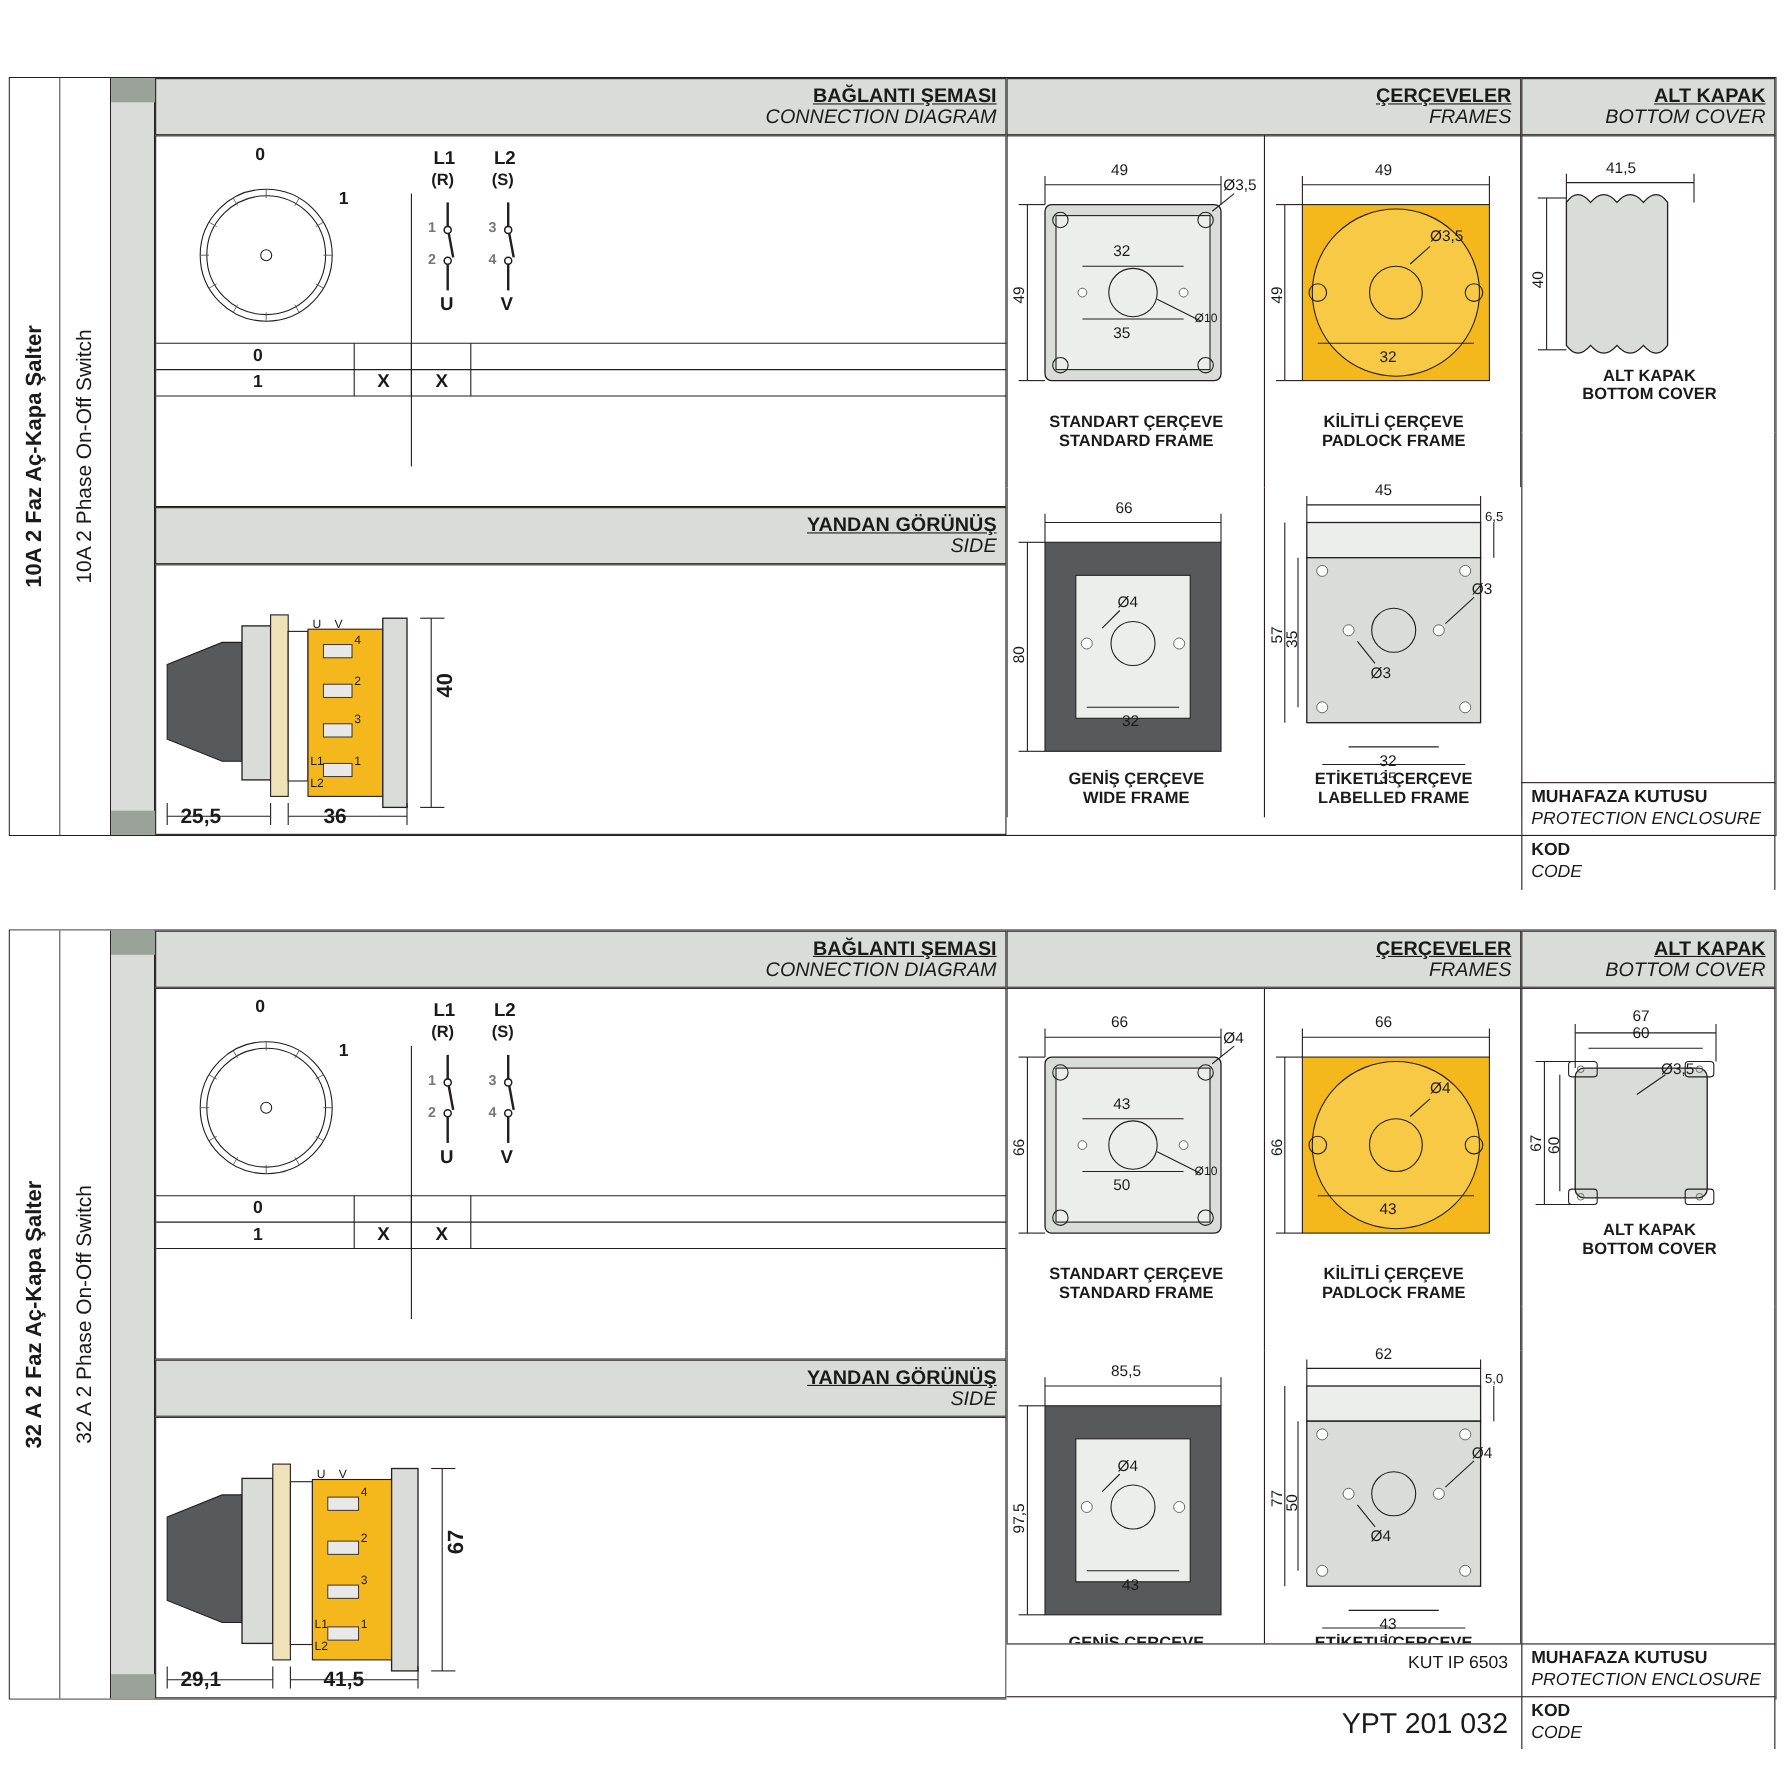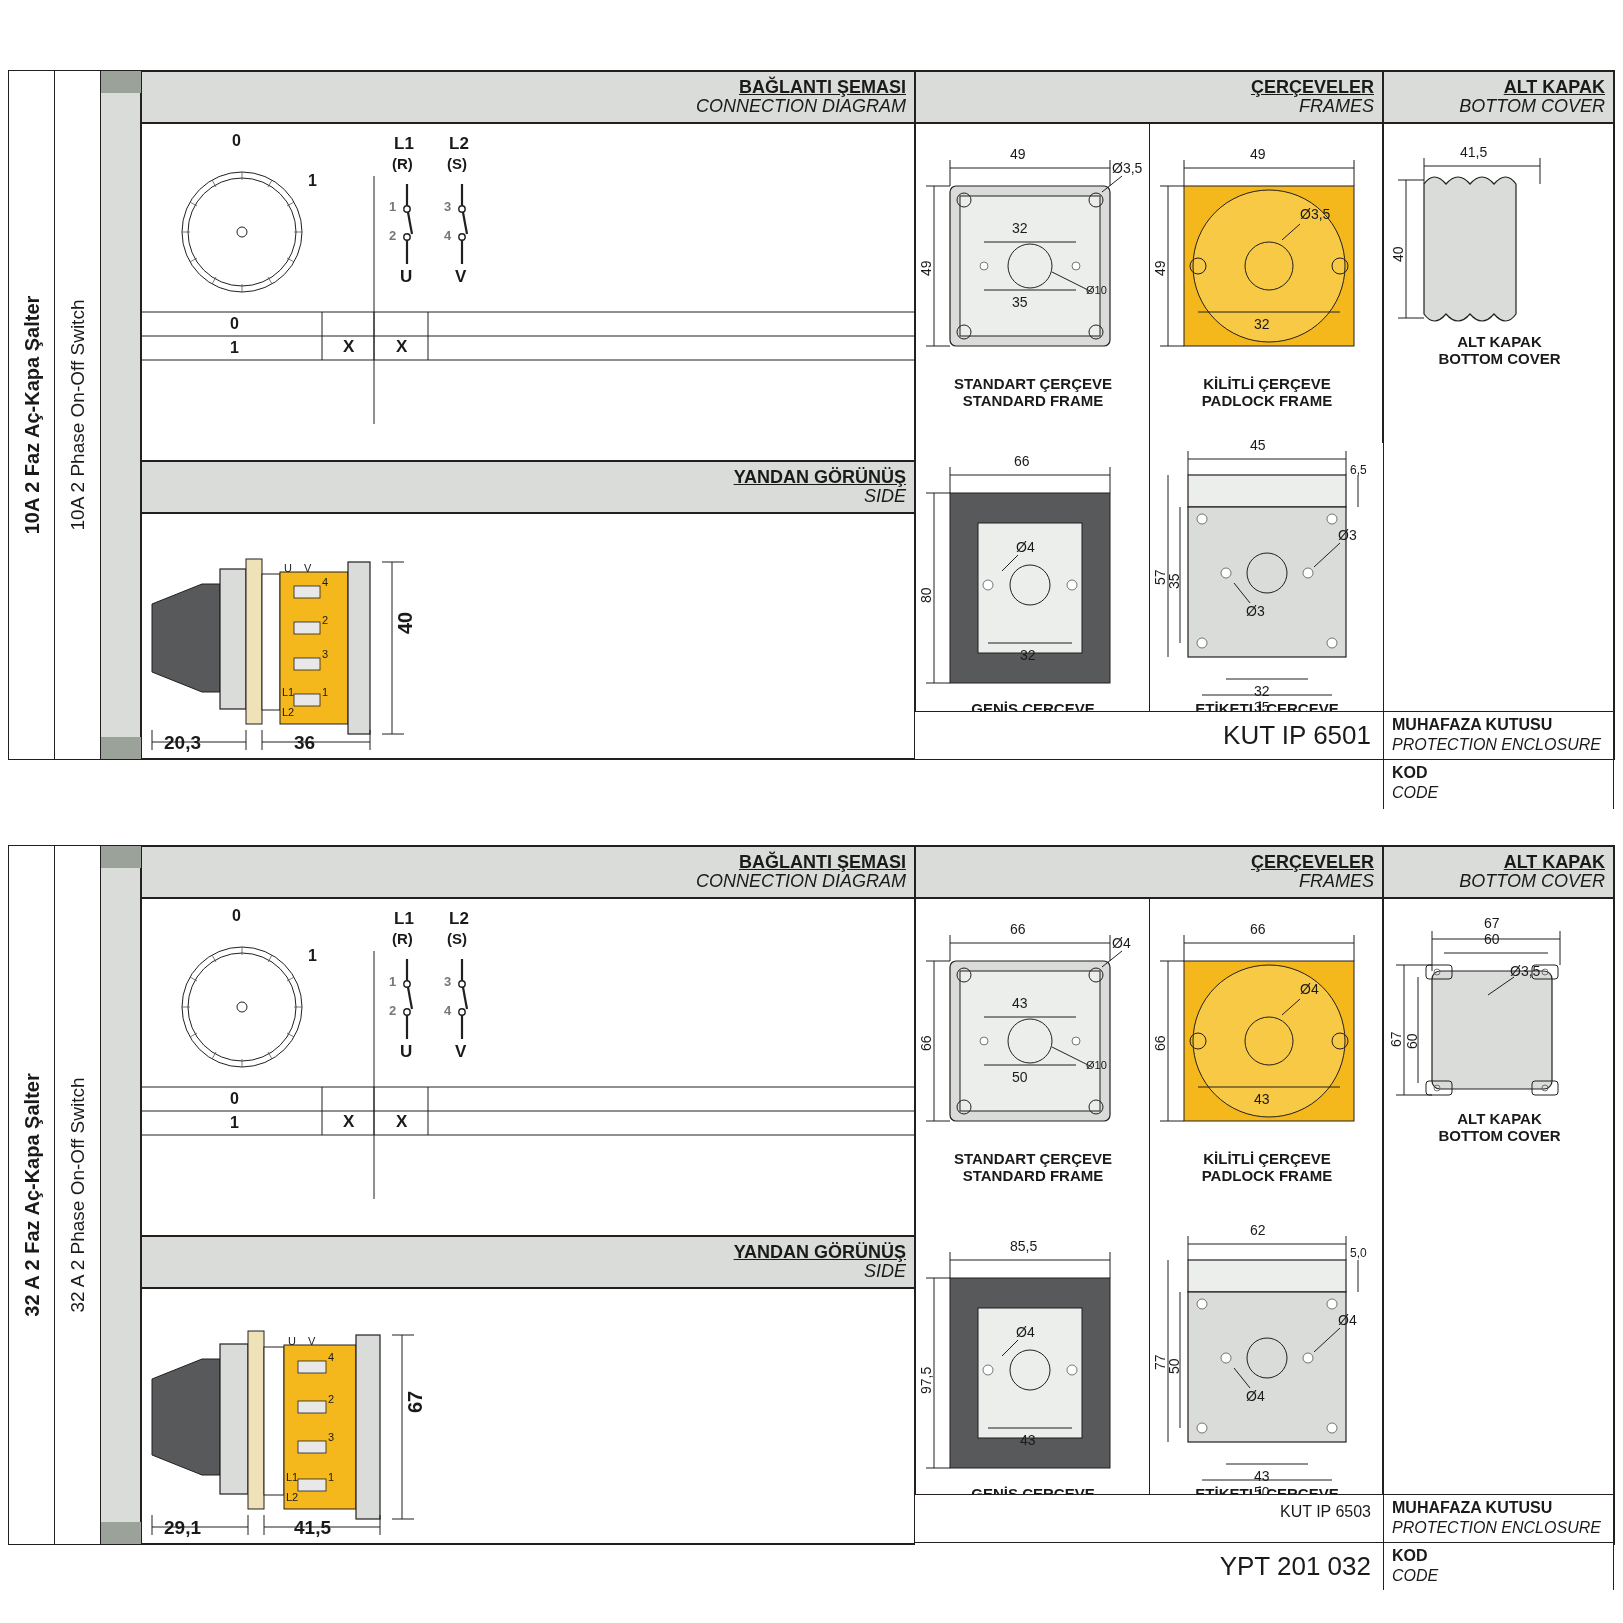--- a/index.html
+++ b/index.html
@@ -162,21 +162,21 @@
       <line class="ln" x1="10" y1="228" x2="104" y2="228"></line>
       <line class="ln" x1="120" y1="228" x2="228" y2="228"></line>
       <line class="ln" x1="10" y1="216" x2="10" y2="236"></line>
       <line class="ln" x1="104" y1="216" x2="104" y2="236"></line>
       <line class="ln" x1="120" y1="216" x2="120" y2="236"></line>
       <line class="ln" x1="228" y1="216" x2="228" y2="236"></line>
       <line class="ln" x1="250" y1="48" x2="250" y2="220"></line>
       <line class="ln" x1="240" y1="48" x2="262" y2="48"></line>
       <line class="ln" x1="240" y1="220" x2="262" y2="220"></line>
     </svg>
-    <span class="dim b" style="left:22px;top:218px;font-weight:bold;font-size:19px;">20,3</span>
+    <span class="dim b" style="left:22px;top:218px;font-weight:bold;font-size:19px;">25,5</span>
     <span class="dim b" style="left:152px;top:218px;font-weight:bold;font-size:19px;">36</span>
     <span class="dim" style="left:252px;top:120px;font-weight:bold;font-size:20px;transform:rotate(-90deg);transform-origin:left top;">40</span>
     <span class="dimsm" style="left:142px;top:48px;">U</span>
     <span class="dimsm" style="left:162px;top:48px;">V</span>
     <span class="dimsm" style="left:180px;top:62px;">4</span>
     <span class="dimsm" style="left:180px;top:100px;">2</span>
     <span class="dimsm" style="left:180px;top:134px;">3</span>
     <span class="dimsm" style="left:180px;top:172px;">1</span>
     <span class="dimsm" style="left:140px;top:172px;">L1</span>
     <span class="dimsm" style="left:140px;top:192px;">L2</span>
@@ -331,23 +331,20 @@
       <div>BOTTOM COVER</div>
     </div>
   </div>
   <div class="cell" style="left:1374px;top:322px;width:231px;height:350px;border-bottom:none;border-top:none;"></div>
 
   <div class="cell" style="left:906px;top:672px;width:468px;height:0;border:none;"></div>
   <div class="cell" style="left:906px;top:672px;width:0;height:0;border:none;"></div>
 
   <div class="cell" style="left:906px;top:622px;width:468px;height:0;border:none;"></div>
 
-  <div class="cell" style="left:906px;top:640px;width:468px;height:48px;border-left:none;border-bottom:none;border-right:none;">
-    <span style="position:absolute;right:12px;top:8px;font-size:26px;">KUT IP 6501</span>
-  </div>
   <div class="cell" style="left:1374px;top:640px;width:231px;height:48px;border-bottom:none;">
     <div style="position:absolute;left:8px;top:4px;font-weight:bold;font-size:16px;">MUHAFAZA KUTUSU</div>
     <div style="position:absolute;left:8px;top:24px;font-style:italic;font-size:16px;">PROTECTION ENCLOSURE</div>
   </div>
   <div class="cell" style="left:906px;top:688px;width:468px;height:0;border:none;"></div>
 
   <div class="cell" style="left:906px;top:638px;width:468px;height:0;border:none;"></div>
 
   <div class="cell" style="left:906px;top:640px;width:0;height:0;border:none;"></div>
 

